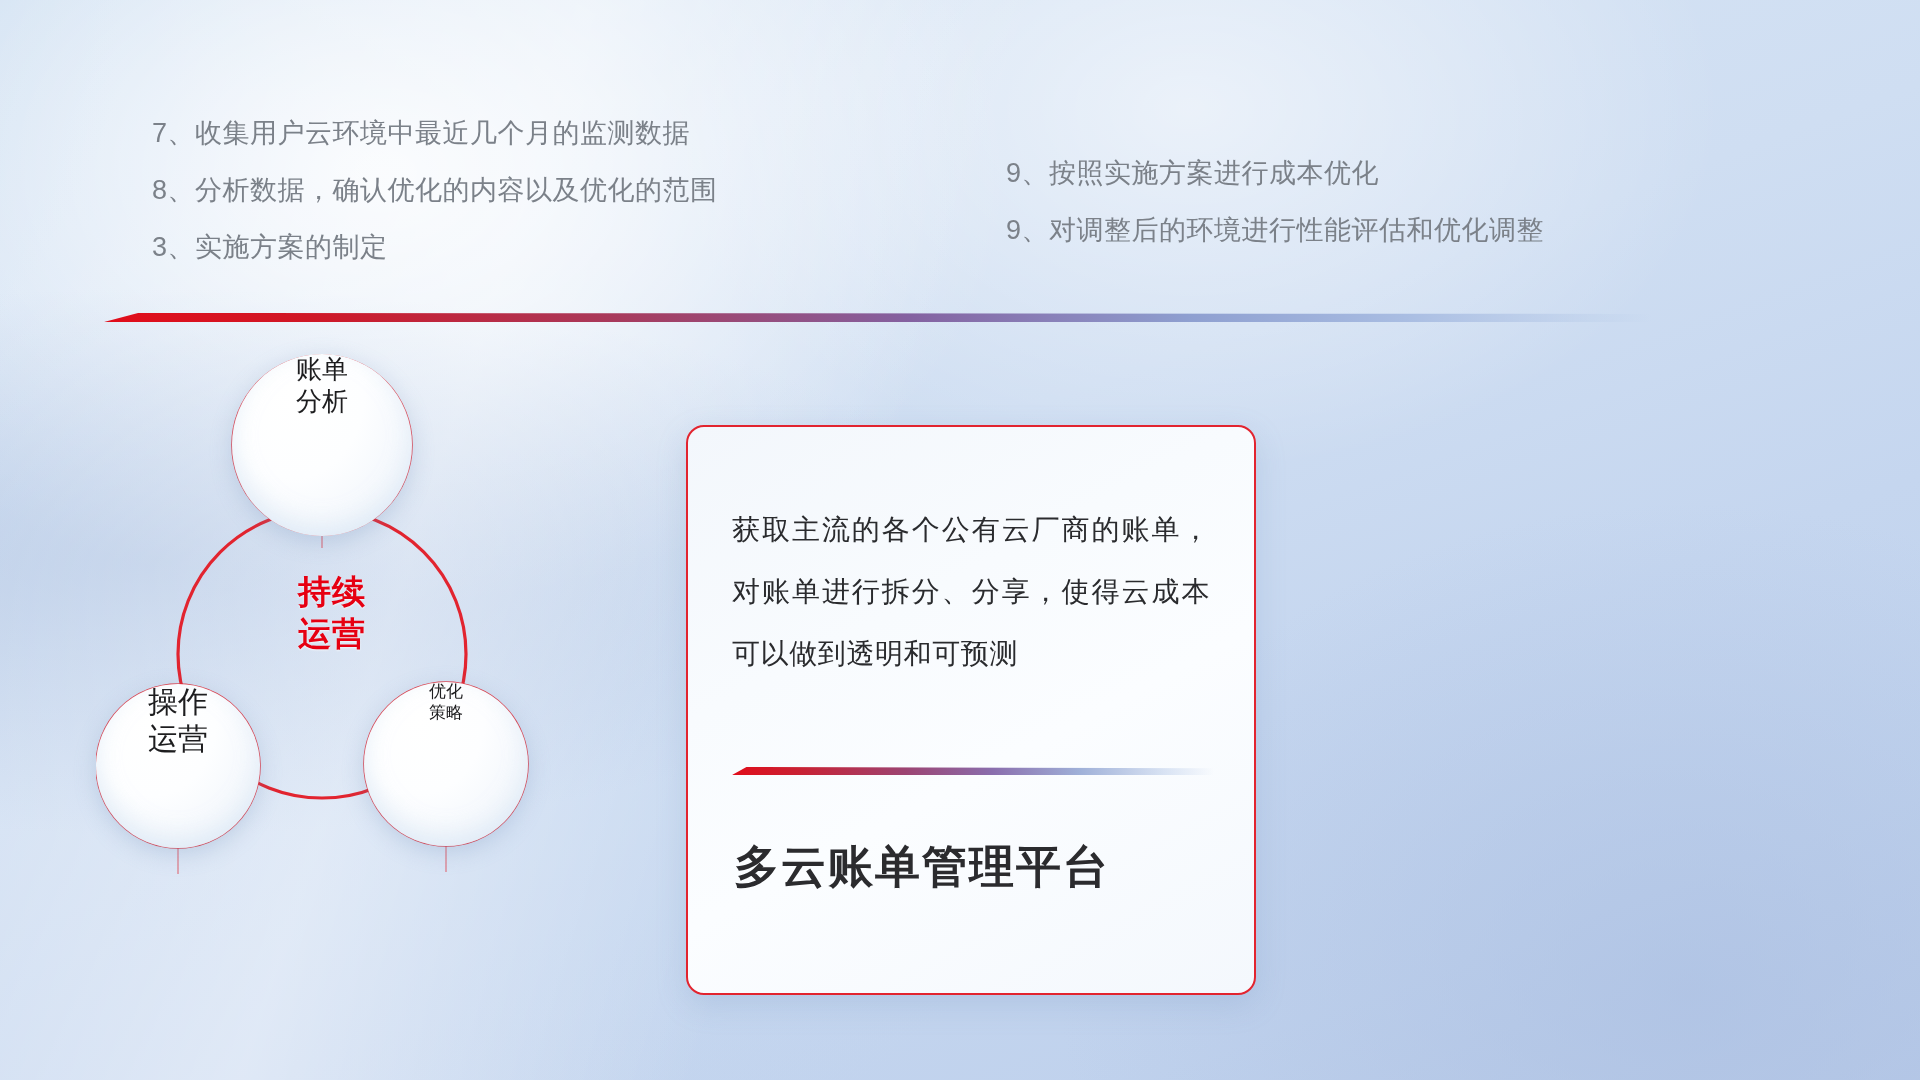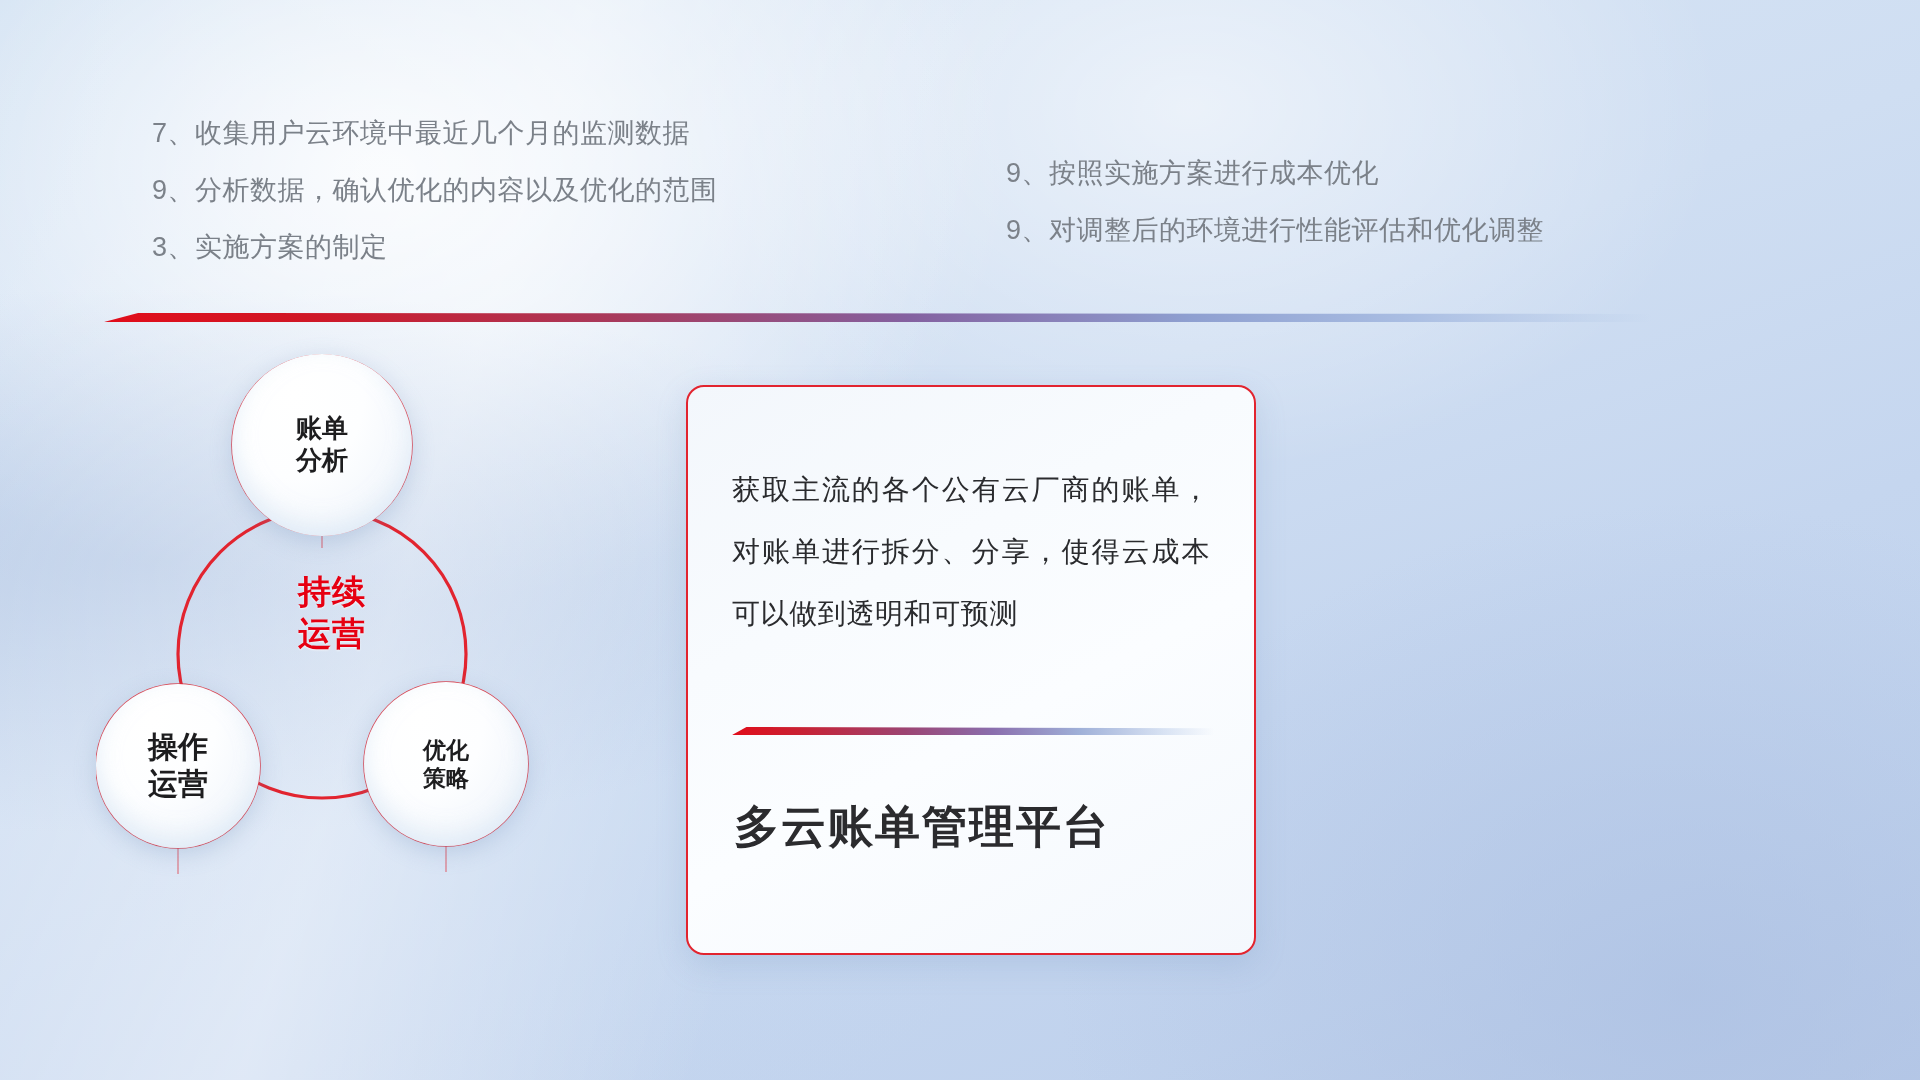--- a/index.html
+++ b/index.html
@@ -43,42 +43,42 @@
   }
 
   
   #venn{ position:absolute; left:96px; top:352px; width:520px; height:610px; }
   #venn svg{ position:absolute; inset:0; }
   .bubble{
     position:absolute; border-radius:50%;
     background:
       radial-gradient(ellipse at 34% 22%, #ffffff 0%, #fdfeff 42%, #f3f7fc 74%, #e9f0f9 100%);
     box-shadow:0 6px 22px rgba(120,150,190,0.30), inset 0 -10px 22px rgba(210,225,242,0.55);
-    display:flex; flex-direction:column; align-items:center; justify-content:center;
-    color:#1d1d1f; font-weight:bold; line-height:1.22; text-align:center;
+    display:flex; flex-direction:column; align-items:center; 
+    color:#1d1d1f; font-weight:normal; line-height:1.22; text-align:center;
   }
   #bubble-top   { left:136px; top:2px;   width:180px; height:182px; font-size:26px; }
   #bubble-left  { left:0px;   top:332px; width:164px; height:164px; font-size:30px; }
-  #bubble-right { left:268px; top:330px; width:164px; height:164px; font-size:23px; }
+  #bubble-right { left:268px; top:330px; width:164px; height:164px; font-size:17px; }
   #center-label{
     position:absolute; left:156px; top:222px; width:160px; text-align:center;
     color:#e60012; font-size:33px; font-weight:bold; line-height:1.28; letter-spacing:1px;
     text-shadow:0 1px 2px rgba(255,255,255,0.7);
     font-family:Liberation Mono, monospace;
   }
 
   
   .card{
     position:absolute; top:385px; width:570px; height:570px;
     border:2.5px solid #e2242f; border-radius:18px;
     background:linear-gradient(152deg,#f3f7fc 0%, #f8fbfe 34%, #fbfdff 58%, #f4f8fd 100%);
     box-shadow:0 10px 30px rgba(120,150,190,0.22);
     padding:72px 44px 0 44px;
   }
-  #card-1{ left:686px; }
+  #card-1{ left:686px;margin-top:40px; }
   #card-2{ left:1294px; }
   .card-body{
     font-size:28px; color:#2a2b2e; line-height:2.22; letter-spacing:.6px;
     text-align:justify; text-align-last:left;
   }
   .card-rule{
     position:absolute; left:44px; width:482px; height:8px; top:340px;
     background:linear-gradient(90deg,#e10d1a 0%, #c92133 14%, #9c4472 36%, #8a6ead 54%, #9fb0d8 72%, rgba(186,204,233,0.5) 90%, rgba(186,204,233,0) 100%);
     clip-path:polygon(0% 100%, 3% 0%, 100% 16%, 100% 100%);
     border-radius:1px;
@@ -88,21 +88,21 @@
     font-size:45px; font-weight:bold; color:#2b2b2e; letter-spacing:2px;
   }
 </style>
 </head>
 <body>
 
 <div id="stage">
 
   <div class="bullets" id="col-left">
     <div class="row">7、收集用户云环境中最近几个月的监测数据</div>
-    <div class="row">9、分析数据，确认优化的内容以及优化的范围</div>
+    <div class="row">8、分析数据，确认优化的内容以及优化的范围</div>
     <div class="row">3、实施方案的制定</div>
   </div>
 
   <div class="bullets" id="col-right">
     <div class="row">9、按照实施方案进行成本优化</div>
     <div class="row">9、对调整后的环境进行性能评估和优化调整</div>
   </div>
 
   <div id="divider"></div>
 

